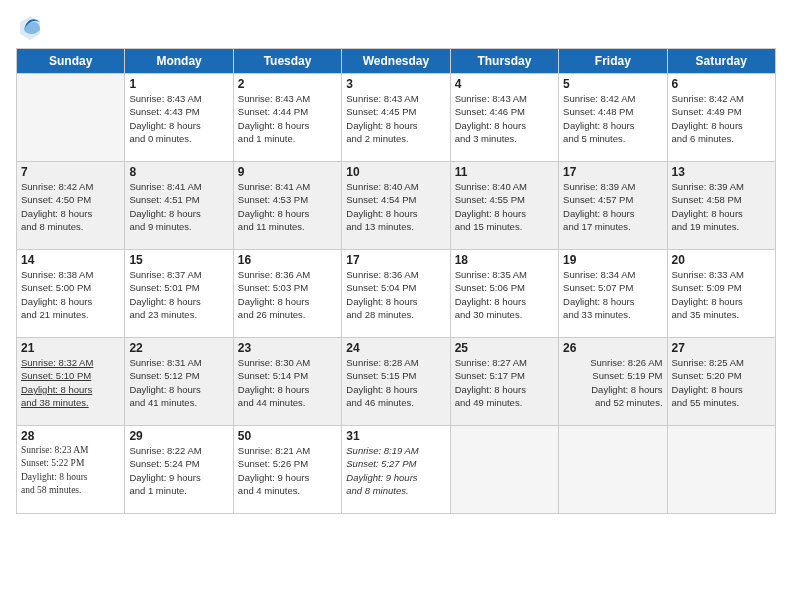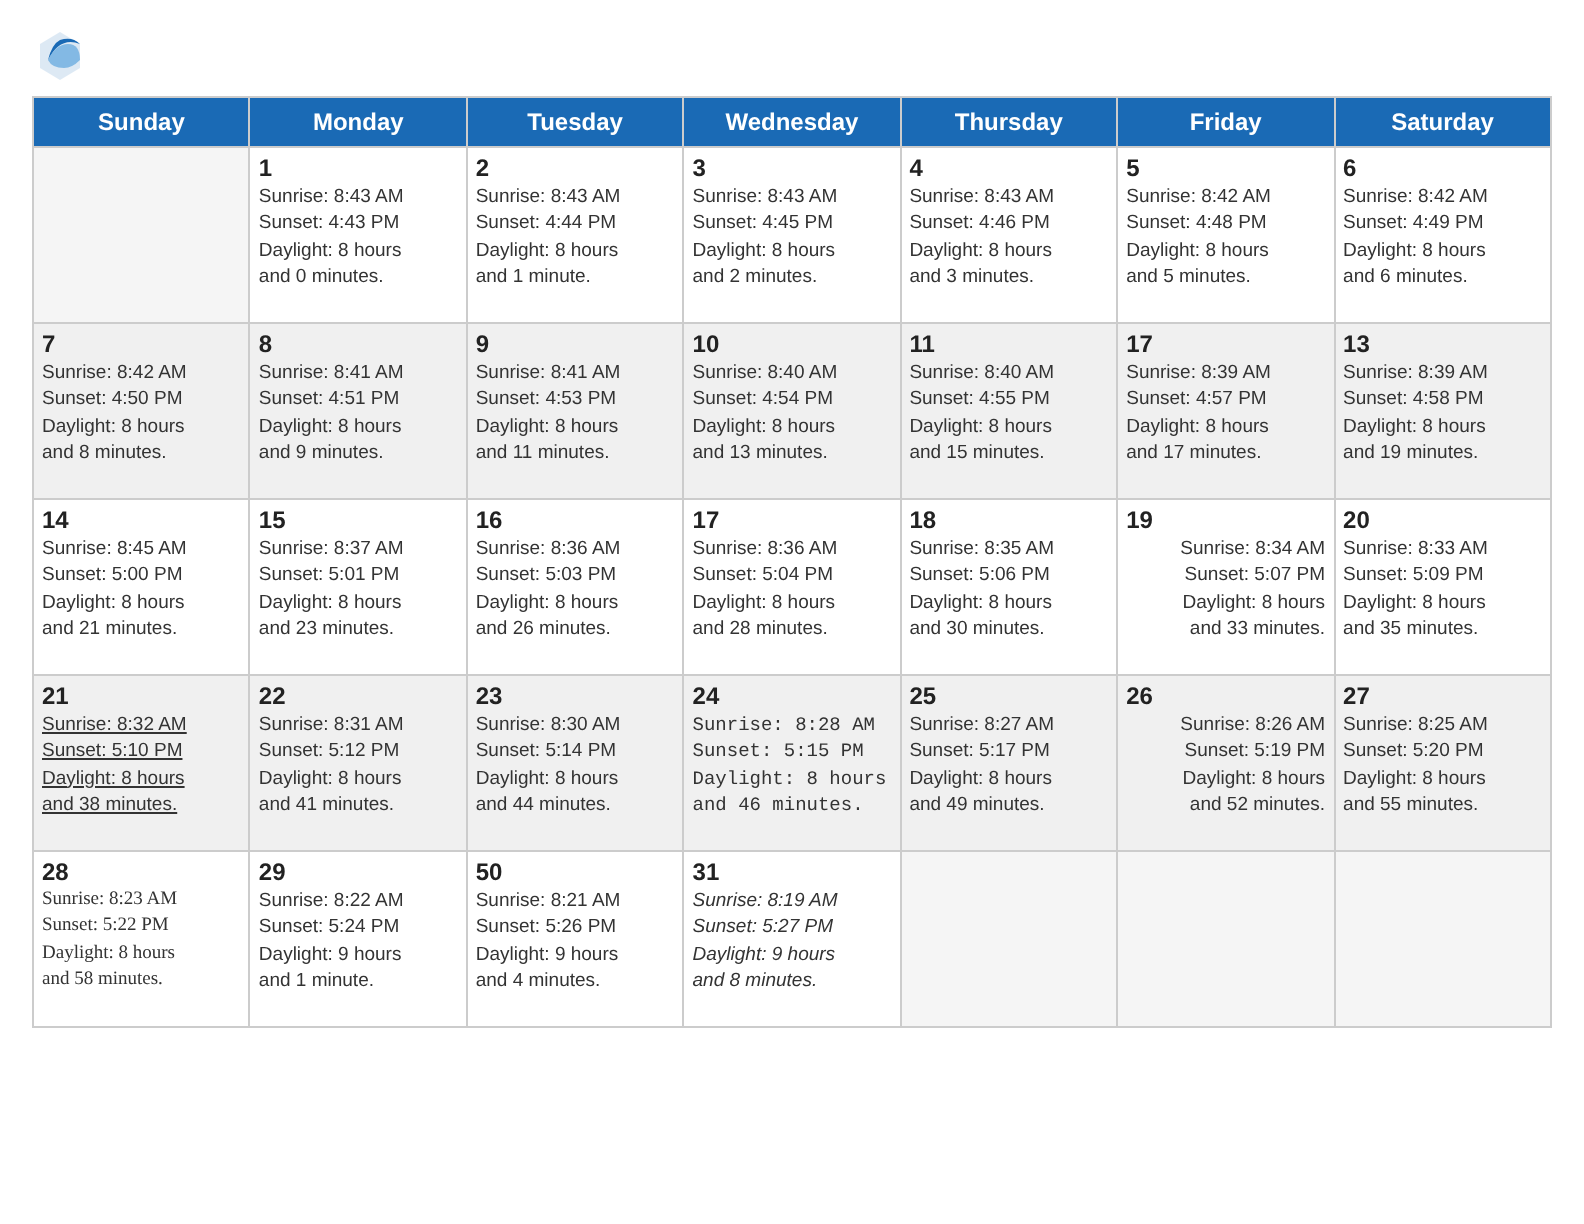--- a/index.html
+++ b/index.html
@@ -220,21 +220,21 @@
             <span class="day-number">13</span>
             <div class="day-info" style="white-space: pre-line;">Sunrise: 8:39 AM
 Sunset: 4:58 PM
 Daylight: 8 hours
 and 19 minutes.</div>
           </td>
         </tr>
         <tr>
           <td>
             <span class="day-number">14</span>
-            <div class="day-info" style="white-space: pre-line;">Sunrise: 8:45 AM
+            <div class="day-info" style="white-space: pre-line;">Sunrise: 8:38 AM
 Sunset: 5:00 PM
 Daylight: 8 hours
 and 21 minutes.</div>
           </td>
           <td>
             <span class="day-number">15</span>
             <div class="day-info" style="white-space: pre-line;">Sunrise: 8:37 AM
 Sunset: 5:01 PM
 Daylight: 8 hours
 and 23 minutes.</div>
@@ -255,21 +255,21 @@
           </td>
           <td>
             <span class="day-number">18</span>
             <div class="day-info" style="white-space: pre-line;">Sunrise: 8:35 AM
 Sunset: 5:06 PM
 Daylight: 8 hours
 and 30 minutes.</div>
           </td>
           <td>
             <span class="day-number">19</span>
-            <div class="day-info" style="white-space: pre-line; text-align: right;">Sunrise: 8:34 AM
+            <div class="day-info" style="white-space: pre-line;">Sunrise: 8:34 AM
 Sunset: 5:07 PM
 Daylight: 8 hours
 and 33 minutes.</div>
           </td>
           <td>
             <span class="day-number">20</span>
             <div class="day-info" style="white-space: pre-line;">Sunrise: 8:33 AM
 Sunset: 5:09 PM
 Daylight: 8 hours
 and 35 minutes.</div>
@@ -292,21 +292,21 @@
           </td>
           <td>
             <span class="day-number">23</span>
             <div class="day-info" style="white-space: pre-line;">Sunrise: 8:30 AM
 Sunset: 5:14 PM
 Daylight: 8 hours
 and 44 minutes.</div>
           </td>
           <td>
             <span class="day-number">24</span>
-            <div class="day-info" style="white-space: pre-line; font-family: Liberation Mono, monospace;">Sunrise: 8:28 AM
+            <div class="day-info" style="white-space: pre-line;">Sunrise: 8:28 AM
 Sunset: 5:15 PM
 Daylight: 8 hours
 and 46 minutes.</div>
           </td>
           <td>
             <span class="day-number">25</span>
             <div class="day-info" style="white-space: pre-line;">Sunrise: 8:27 AM
 Sunset: 5:17 PM
 Daylight: 8 hours
 and 49 minutes.</div>

